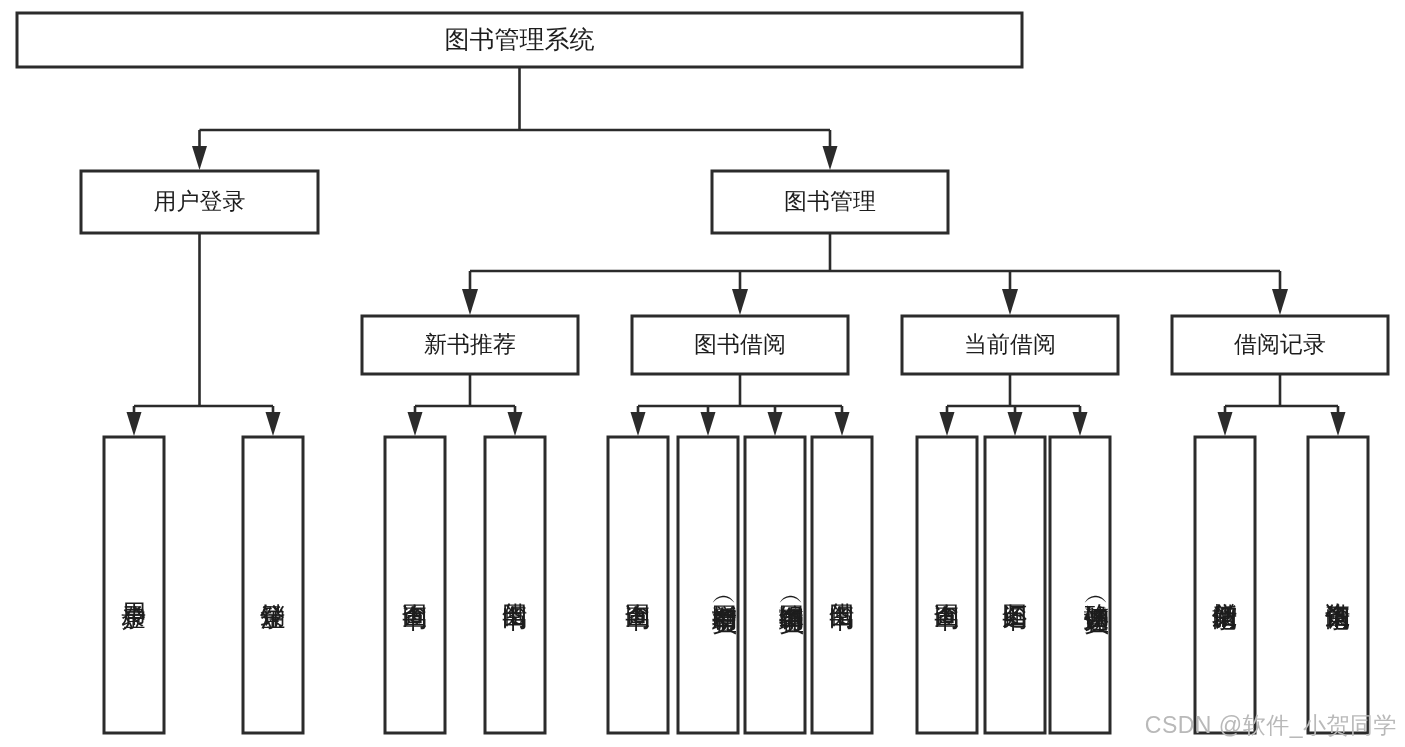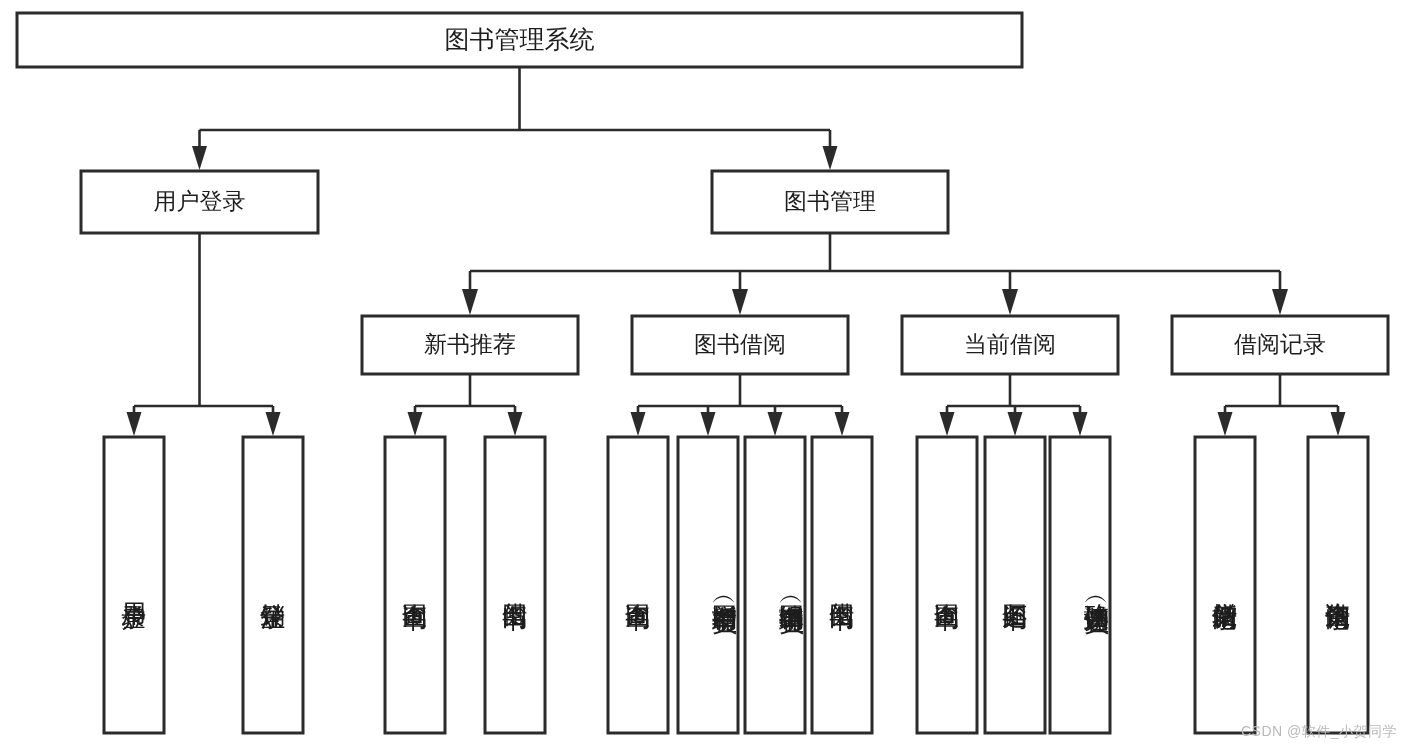--- a/index.html
+++ b/index.html
@@ -35,21 +35,21 @@
     letter-spacing:1px;
     white-space:nowrap;
     pointer-events:none;
     font-family:"Liberation Sans","DejaVu Sans",sans-serif;
   }
   .leaf-label-wrap.centered{align-items:center;}
   #watermark{
     position:absolute;
     right:8px;
     bottom:6px;
-    font-size:14px;
+    font-size:23px;
     color:#b9b9b9;
     font-family:"Liberation Sans","DejaVu Sans",sans-serif;
     letter-spacing:0.5px;
     white-space:nowrap;
     user-select:none;
   }
 </style>
 </head>
 <body>
 

